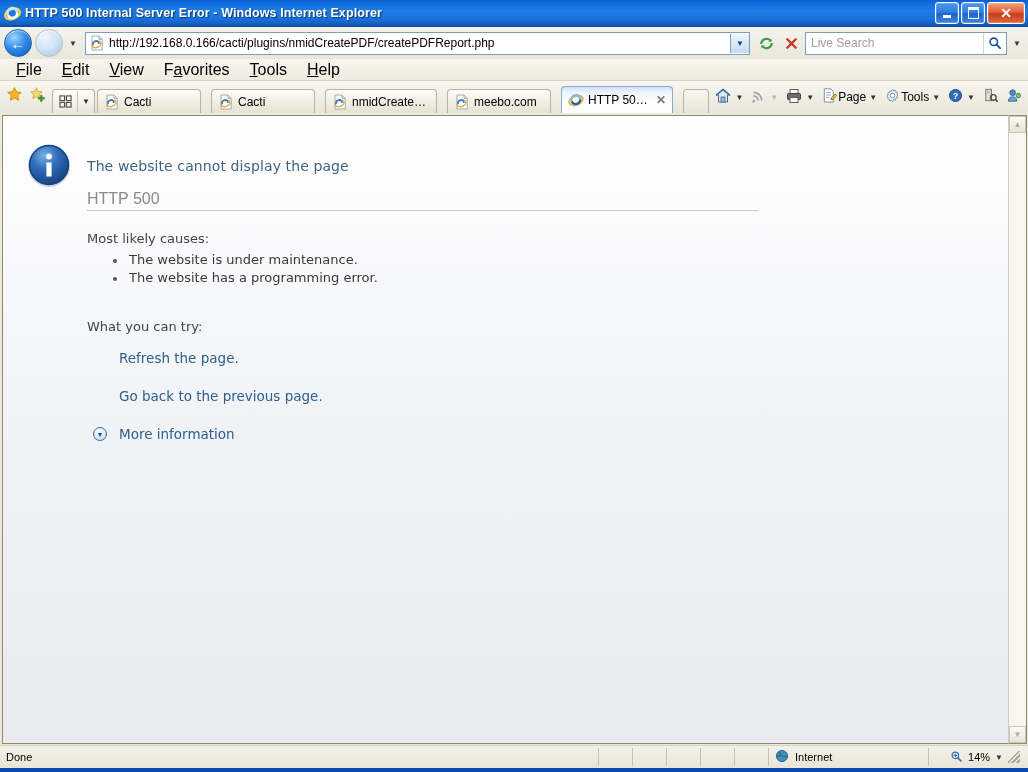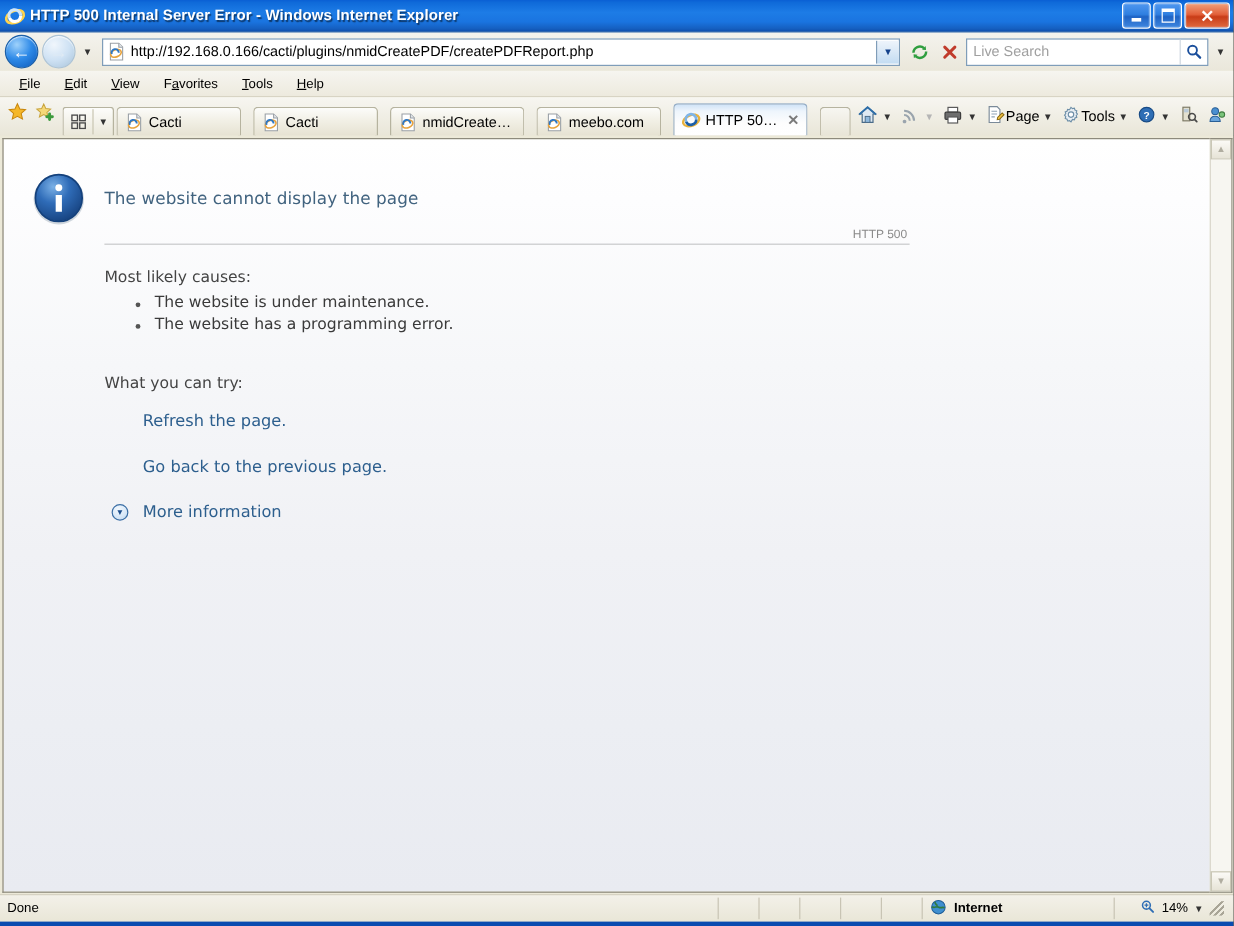--- a/index.html
+++ b/index.html
@@ -150,21 +150,21 @@
 
   
   .menubar {
     height: 21px;
     background: linear-gradient(to bottom, #f6f5f0 0%, #edeade 100%);
     display: flex; align-items: center;
     padding-left: 6px;
     border-bottom: 1px solid #d8d4c4;
   }
   .menu-item {
-    font-size: 11px; color: #000;
+    font-size: 16px; color: #000;
     padding: 1px 10px;
     white-space: nowrap;
   }
   .menu-item u { text-decoration: underline; }
 
   
   .tabbar {
     height: 32px;
     background: linear-gradient(to bottom, #f7f6f1 0%, #e9e6d8 100%);
     display: flex; align-items: flex-end;
@@ -284,22 +284,22 @@
   .err-title {
     font-size: 14px;
     color: #41637f;
     font-family: "DejaVu Sans", sans-serif;
     font-weight: normal;
     line-height: 48px;
     letter-spacing: .1px;
   }
   .err-body { margin-left: 62px; margin-top: 4px; padding-right: 250px; }
   .http-code {
-    text-align: right;
-    font-size: 10px;
+    text-align: left;
+    font-size: 16px;
     color: #8a8a8a;
     padding-right: 2px;
     margin-bottom: 2px;
     margin-top: -4px;
   }
   .divider { border-top: 1px solid #c8c9ca; height: 0; margin-bottom: 20px; }
   .sec-label {
     font-size: 13px; color: #444; margin-bottom: 6px;
     font-family: "DejaVu Sans", sans-serif;
   }
@@ -351,21 +351,21 @@
     flex: 0 0 auto;
   }
   .st-cell {
     height: 18px; display: flex; align-items: center;
     border-left: 1px solid #c8c4b4;
     padding: 0 6px;
     box-sizing: border-box;
   }
   .st-first { flex: 1 1 auto; border-left: none; padding-left: 6px; }
   .st-pad { width: 34px; }
-  .st-zone { width: 160px; gap: 6px; font-weight: bold; }
+  .st-zone { width: 160px; gap: 6px; }
   .st-zoom { width: 100px; justify-content: flex-end; gap: 5px; }
   .bottom-edge { height: 4px; background: #0a4bb0; }
   .grip {
     width: 12px; height: 12px; margin-right: 2px;
     background:
       linear-gradient(135deg, transparent 42%, #a9a597 42%, #a9a597 52%, transparent 52%),
       linear-gradient(135deg, transparent 62%, #a9a597 62%, #a9a597 72%, transparent 72%),
       linear-gradient(135deg, transparent 82%, #a9a597 82%, #a9a597 92%, transparent 92%);
   }
 </style>

